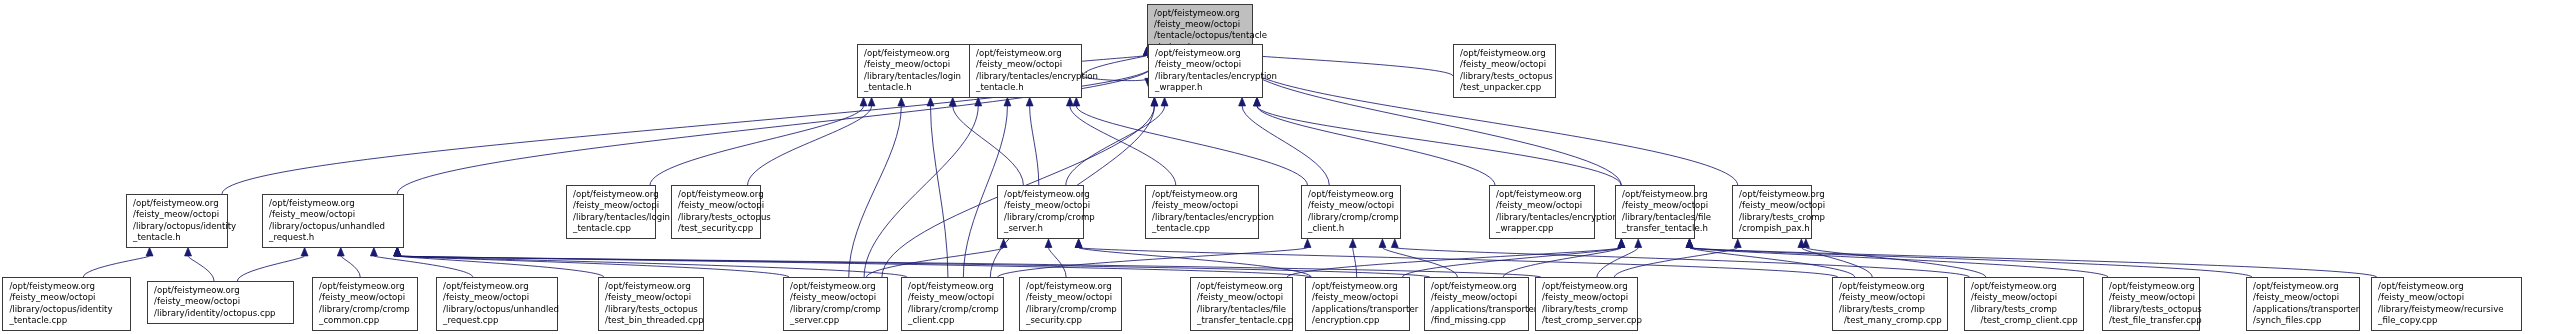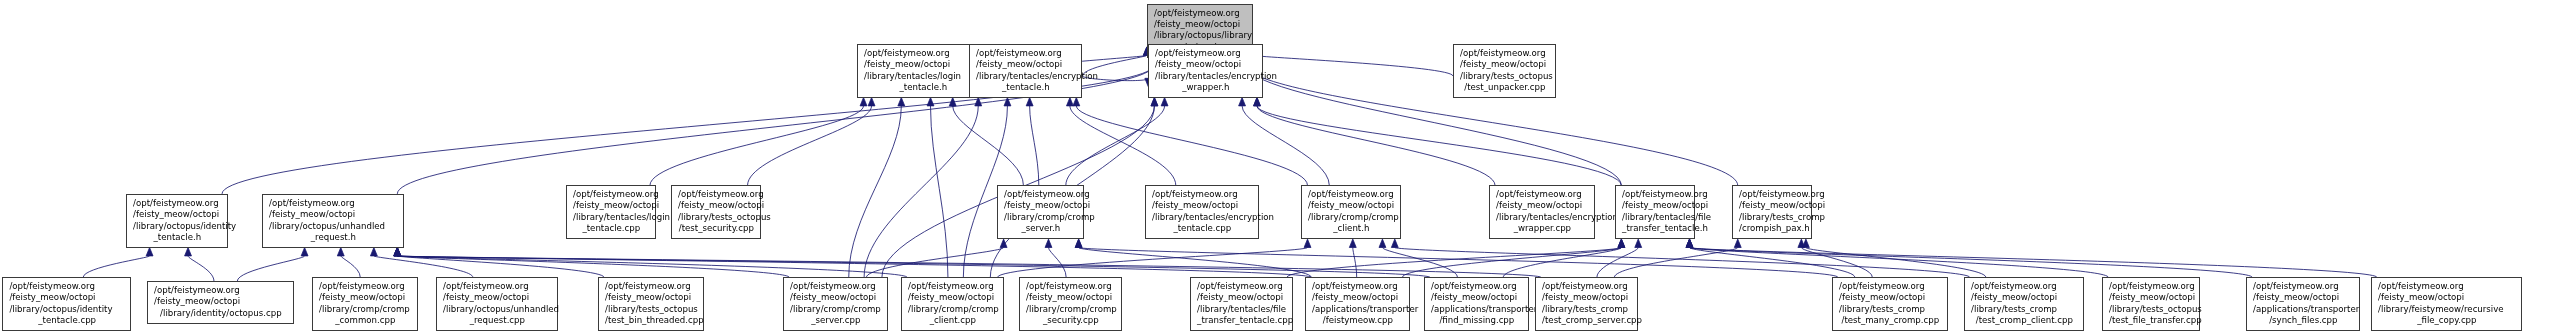--- a/index.html
+++ b/index.html
@@ -7,22 +7,22 @@
   #graph { position: absolute; left: 0; top: 0; width: 2576px; height: 322px; }
   #edges { position: absolute; left: 0; top: 0; width: 2576px; height: 335px; overflow: visible; }
   .node {
     position: absolute; box-sizing: border-box;
     border: 1.1px solid #3a3a3a; background: #ffffff;
     font-size: 8.6px; line-height: 11.2px; color: #000000;
     padding: 3.1px 5.4px 2.3px 6.1px; white-space: nowrap;
   }
   .node.root { background: #bfbfbf; }
   .node .line { display: block; text-align: left; }
-  .node .line.last { text-align: center; }
-  .node .line.last.left { text-align: center; }
+  .node .line.last { }
+  .node .line.last.left { text-align: right; }
   .edge { fill: none; stroke: #191970; stroke-width: 1.1; }
   .arrow { fill: #191970; stroke: #191970; stroke-width: 1; }
 </style>
 </head>
 <body>
 
 <div id="graph">
   <svg id="edges" xmlns="http://www.w3.org/2000/svg" viewBox="0 0 3365 437" width="2576" height="335">
       <path d="M1292,99 C1292,85.7 1498,74.3 1498,72" class="edge"></path>
       <polygon points="1498,61 1502.5,72 1493.5,72" class="arrow"></polygon>
@@ -132,21 +132,21 @@
       <polygon points="2270,312 2274.5,323 2265.5,323" class="arrow"></polygon>
       <path d="M2445.825,362 C2445.825,344.5 2353.125,329.5 2353.125,323" class="edge"></path>
       <polygon points="2353.125,312 2357.625,323 2348.625,323" class="arrow"></polygon>
       <path d="M2594.15,362 C2594.15,344.5 2359,329.5 2359,323" class="edge"></path>
       <polygon points="2359,312 2363.5,323 2354.5,323" class="arrow"></polygon>
     </svg>
   <div id="nodes">
       <div class="node root" style="left: 1147px; top: 3.8px; width: 106px; height: 54px;">
         <span class="line">/opt/feistymeow.org</span>
         <span class="line">/feisty_meow/octopi</span>
-        <span class="line">/library/octopus/library</span>
+        <span class="line">/tentacle/octopus/tentacle</span>
         <span class="line last">_helper.h</span>
       </div>
       <div class="node" style="left: 857px; top: 44px; width: 132px; height: 54px;">
         <span class="line">/opt/feistymeow.org</span>
         <span class="line">/feisty_meow/octopi</span>
         <span class="line">/library/tentacles/login</span>
         <span class="line last">_tentacle.h</span>
       </div>
       <div class="node" style="left: 969px; top: 44px; width: 113px; height: 54px;">
         <span class="line">/opt/feistymeow.org</span>
@@ -276,21 +276,21 @@
       <div class="node" style="left: 1190px; top: 277px; width: 103px; height: 54px;">
         <span class="line">/opt/feistymeow.org</span>
         <span class="line">/feisty_meow/octopi</span>
         <span class="line">/library/tentacles/file</span>
         <span class="line last">_transfer_tentacle.cpp</span>
       </div>
       <div class="node" style="left: 1305px; top: 277px; width: 105px; height: 54px;">
         <span class="line">/opt/feistymeow.org</span>
         <span class="line">/feisty_meow/octopi</span>
         <span class="line">/applications/transporter</span>
-        <span class="line last">/feistymeow.cpp</span>
+        <span class="line last">/encryption.cpp</span>
       </div>
       <div class="node" style="left: 1424px; top: 277px; width: 105px; height: 54px;">
         <span class="line">/opt/feistymeow.org</span>
         <span class="line">/feisty_meow/octopi</span>
         <span class="line">/applications/transporter</span>
         <span class="line last">/find_missing.cpp</span>
       </div>
       <div class="node" style="left: 1535px; top: 277px; width: 103px; height: 54px;">
         <span class="line">/opt/feistymeow.org</span>
         <span class="line">/feisty_meow/octopi</span>

